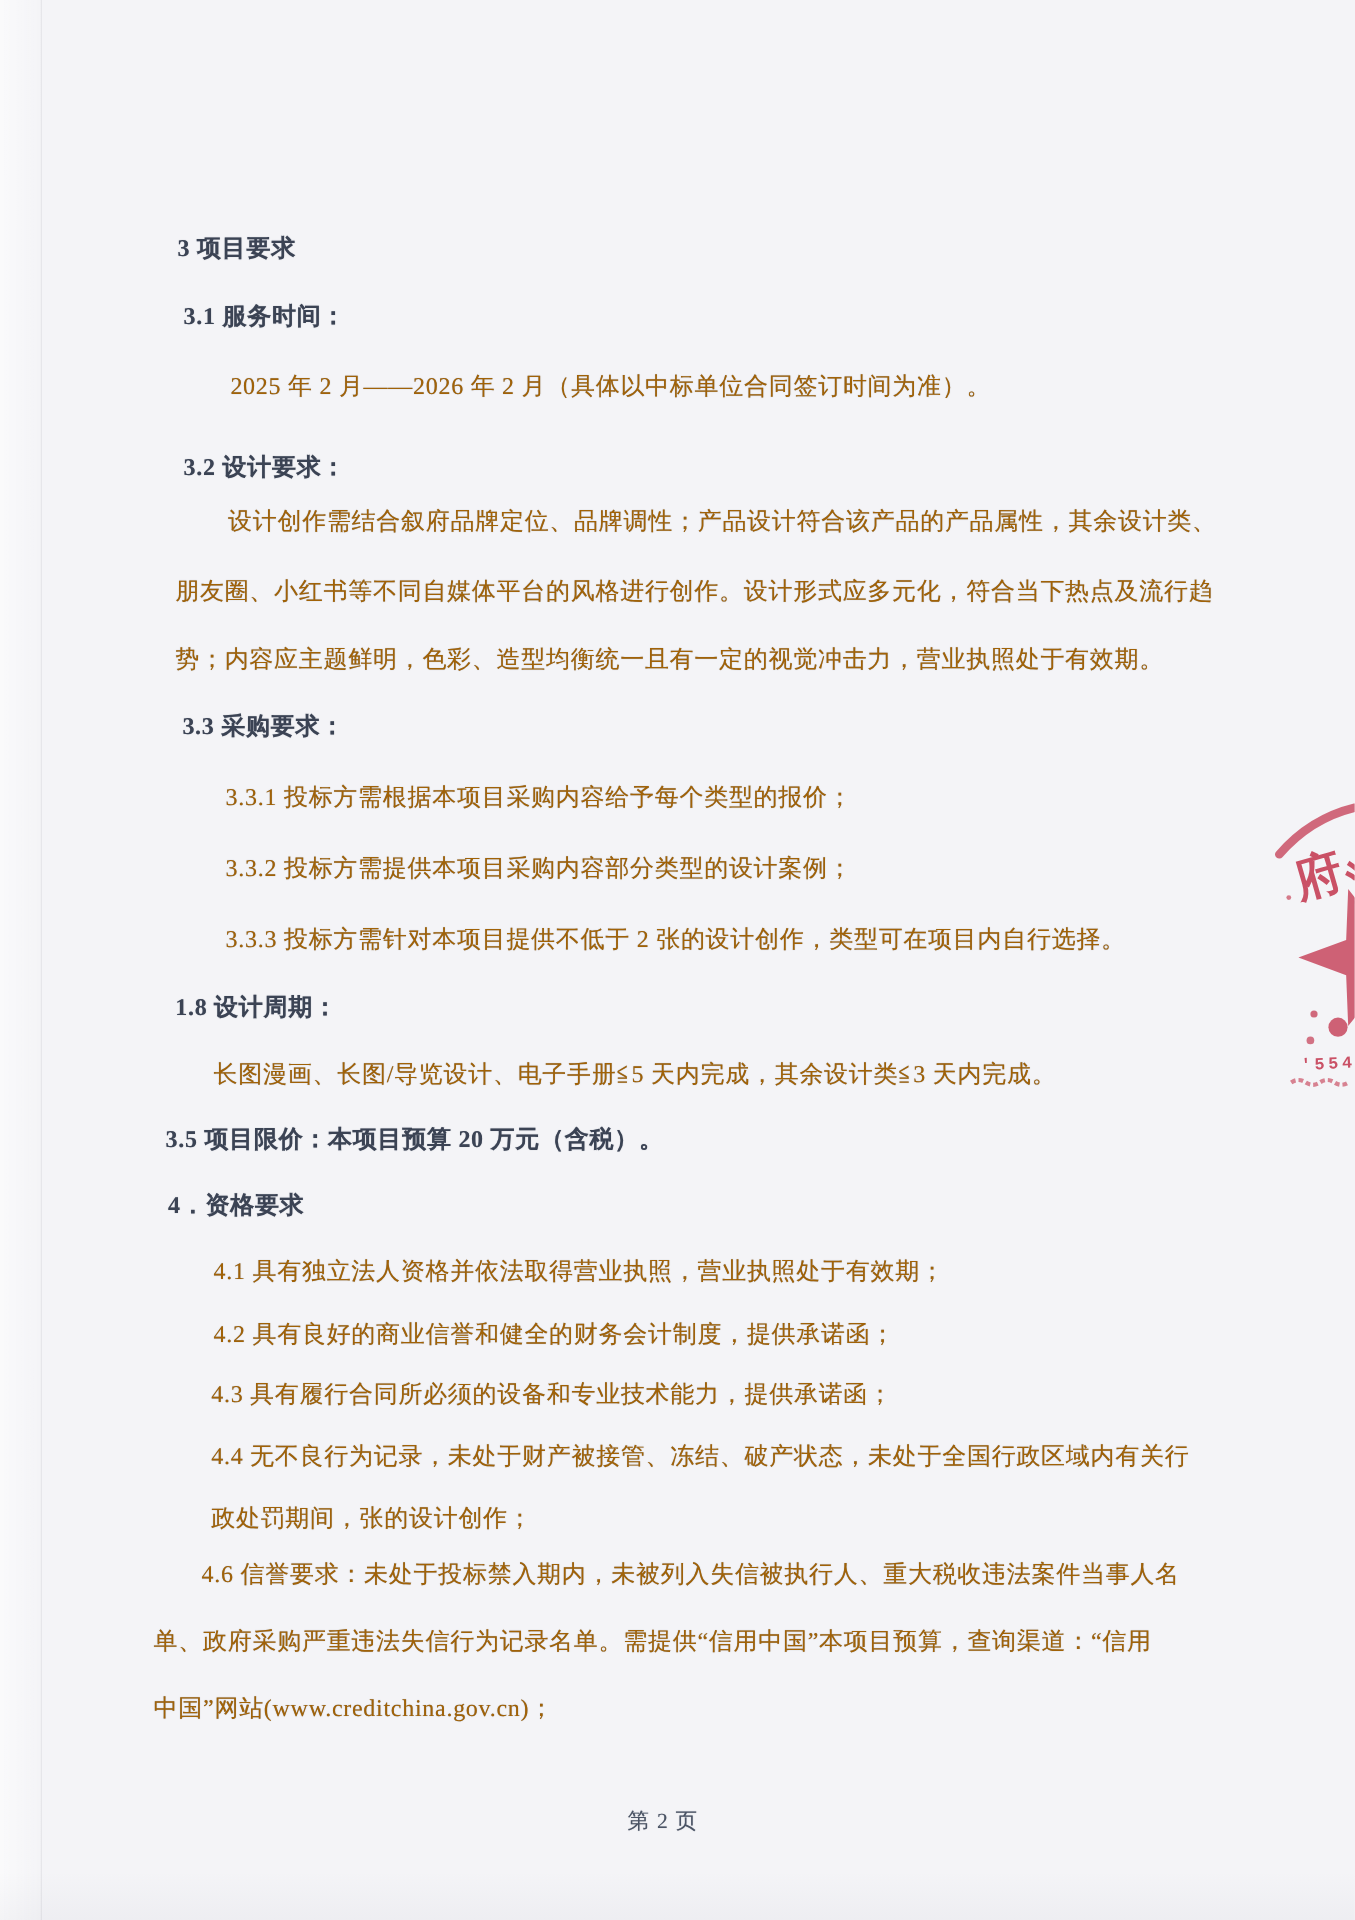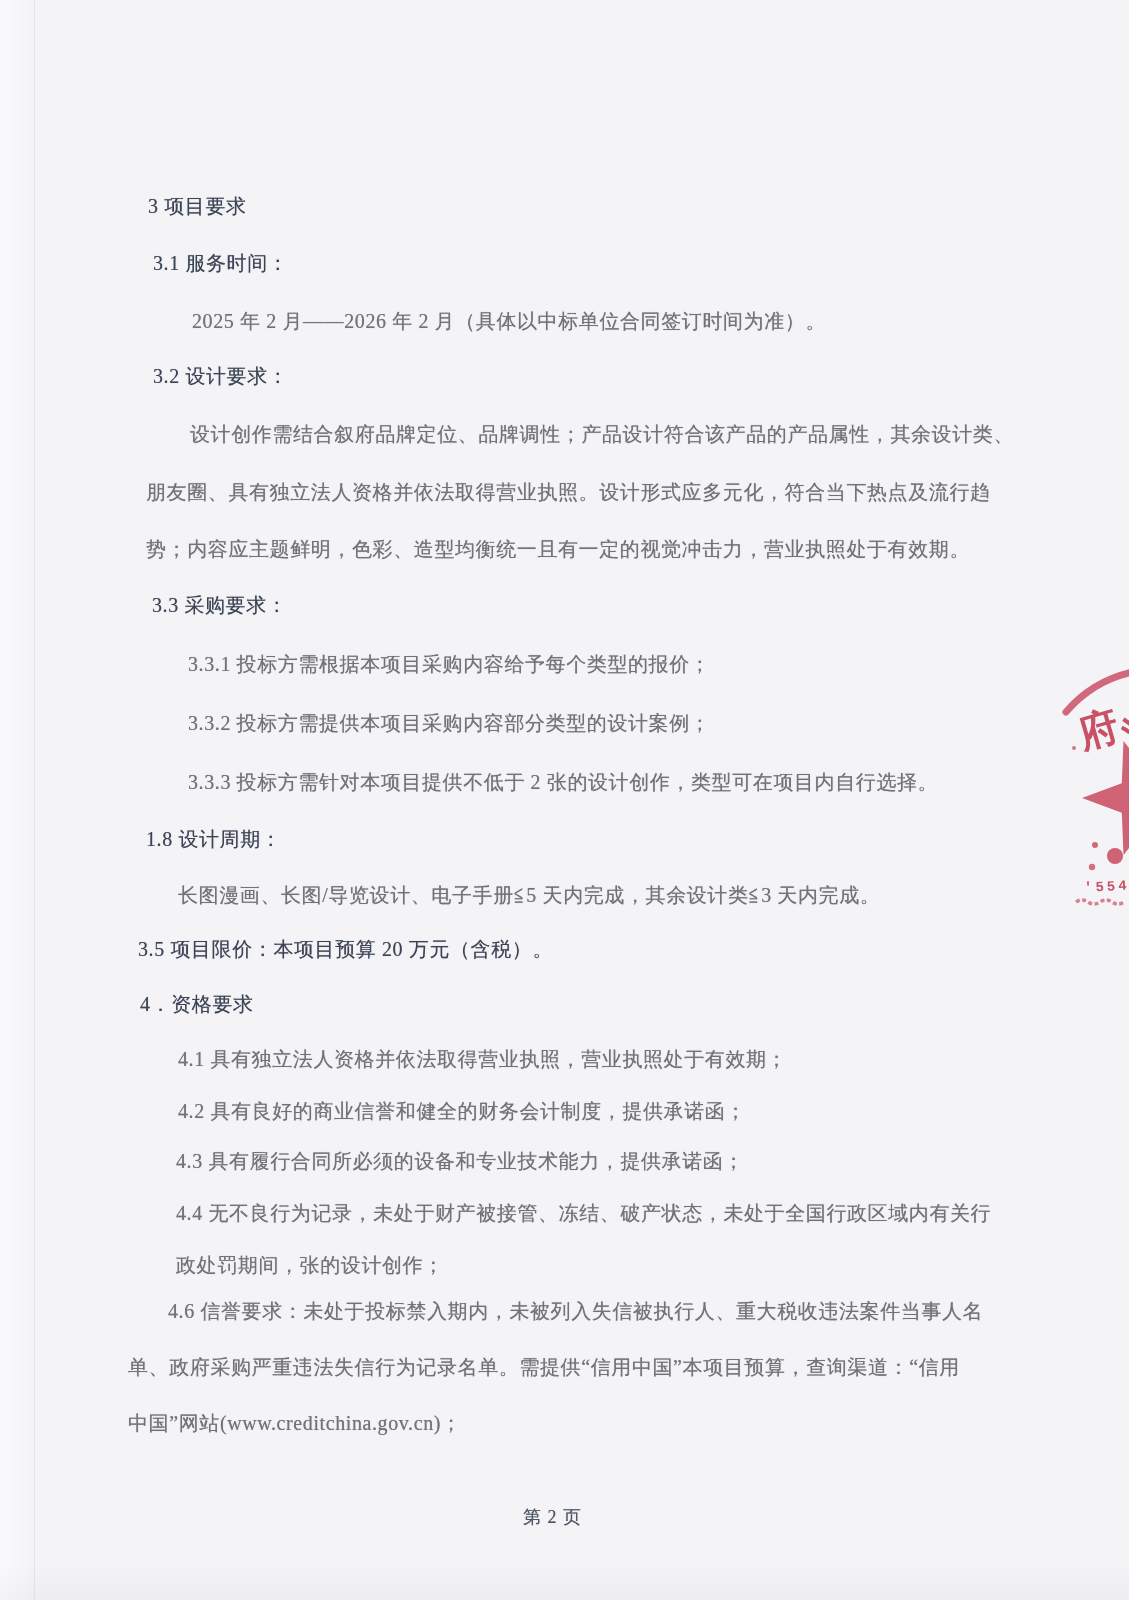--- a/index.html
+++ b/index.html
@@ -17,24 +17,24 @@
     pointer-events:none;
   }
   .scan-shade-bottom{
     position:absolute;left:0;bottom:0;width:1129px;height:40px;
     background:linear-gradient(0deg,rgba(120,122,140,.05),rgba(120,122,140,0));
     pointer-events:none;
   }
   .ln{
     position:absolute;white-space:pre;
     font-size:20px;letter-spacing:.6px;
-    color:#737373;
+    color:#a16207;
     text-shadow:0 0 .7px rgba(66,75,92,.55);
   }
-  .h{font-weight:normal;color:#3b4354;}
+  .h{font-weight:bold;color:#3b4354;}
   .footer{
     position:absolute;left:0;top:1505px;width:1129px;
     text-align:center;font-size:18px;color:#4b5465;
     letter-spacing:1px;transform:translateX(-12px);
     text-shadow:0 0 .7px rgba(66,75,92,.5);
   }
   .stamp-wrap{
     position:absolute;left:1030px;top:648px;width:99px;height:265px;
     pointer-events:none;
   }
@@ -46,23 +46,23 @@
 </style>
 </head>
 <body>
 
 <div class="scan-edge-left"></div>
 <div class="scan-shade-bottom"></div>
 
 <div class="ln h" style="left:148px;top:193px">3 项目要求</div>
 <div class="ln h" style="left:153px;top:250px">3.1 服务时间：</div>
 <div class="ln" style="left:192px;top:308px">2025 年 2 月——2026 年 2 月（具体以中标单位合同签订时间为准）。</div>
-<div class="ln h" style="left:153px;top:363px">3.2 设计要求：</div>
+<div class="ln h" style="left:153px;top:376px">3.2 设计要求：</div>
 <div class="ln" style="left:190px;top:421px">设计创作需结合叙府品牌定位、品牌调性；产品设计符合该产品的产品属性，其余设计类、</div>
-<div class="ln" style="left:146px;top:479px">朋友圈、具有独立法人资格并依法取得营业执照。设计形式应多元化，符合当下热点及流行趋</div>
+<div class="ln" style="left:146px;top:479px">朋友圈、小红书等不同自媒体平台的风格进行创作。设计形式应多元化，符合当下热点及流行趋</div>
 <div class="ln" style="left:146px;top:536px">势；内容应主题鲜明，色彩、造型均衡统一且有一定的视觉冲击力，营业执照处于有效期。</div>
 <div class="ln h" style="left:152px;top:592px">3.3 采购要求：</div>
 <div class="ln" style="left:188px;top:651px">3.3.1 投标方需根据本项目采购内容给予每个类型的报价；</div>
 <div class="ln" style="left:188px;top:710px">3.3.2 投标方需提供本项目采购内容部分类型的设计案例；</div>
 <div class="ln" style="left:188px;top:769px">3.3.3 投标方需针对本项目提供不低于 2 张的设计创作，类型可在项目内自行选择。</div>
 <div class="ln h" style="left:146px;top:826px">1.8 设计周期：</div>
 <div class="ln" style="left:178px;top:882px">长图漫画、长图/导览设计、电子手册≦5 天内完成，其余设计类≦3 天内完成。</div>
 <div class="ln h" style="left:138px;top:936px">3.5 项目限价：本项目预算 20 万元（含税）。</div>
 <div class="ln h" style="left:140px;top:991px">4．资格要求</div>
 <div class="ln" style="left:178px;top:1046px">4.1 具有独立法人资格并依法取得营业执照，营业执照处于有效期；</div>

